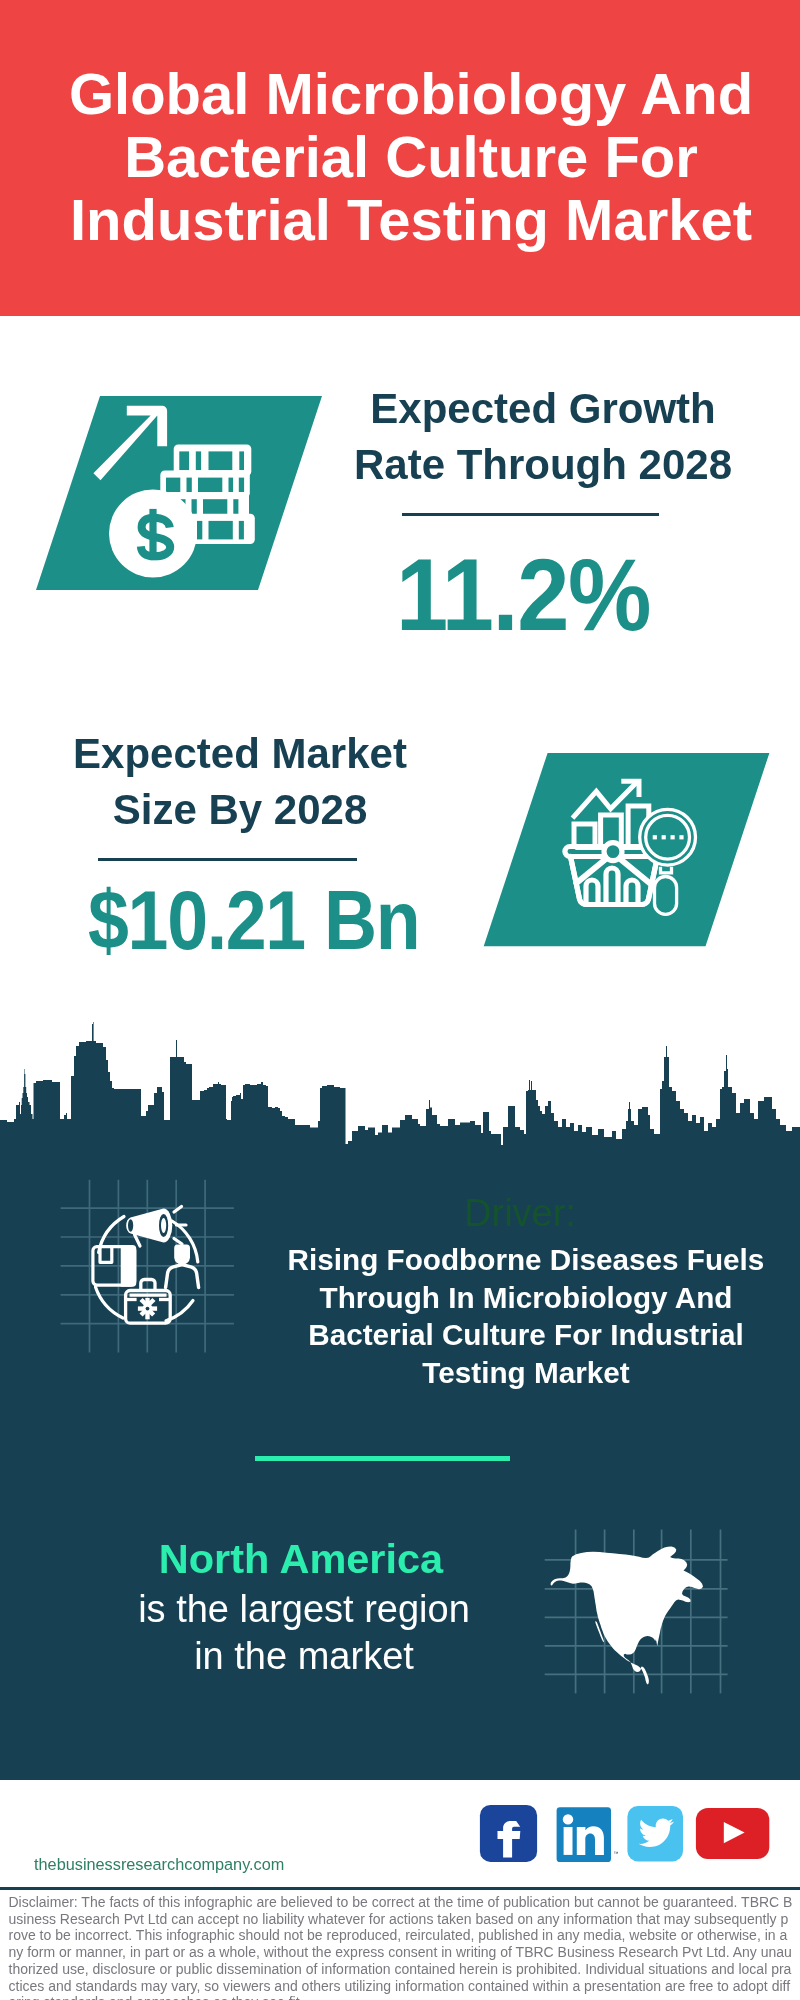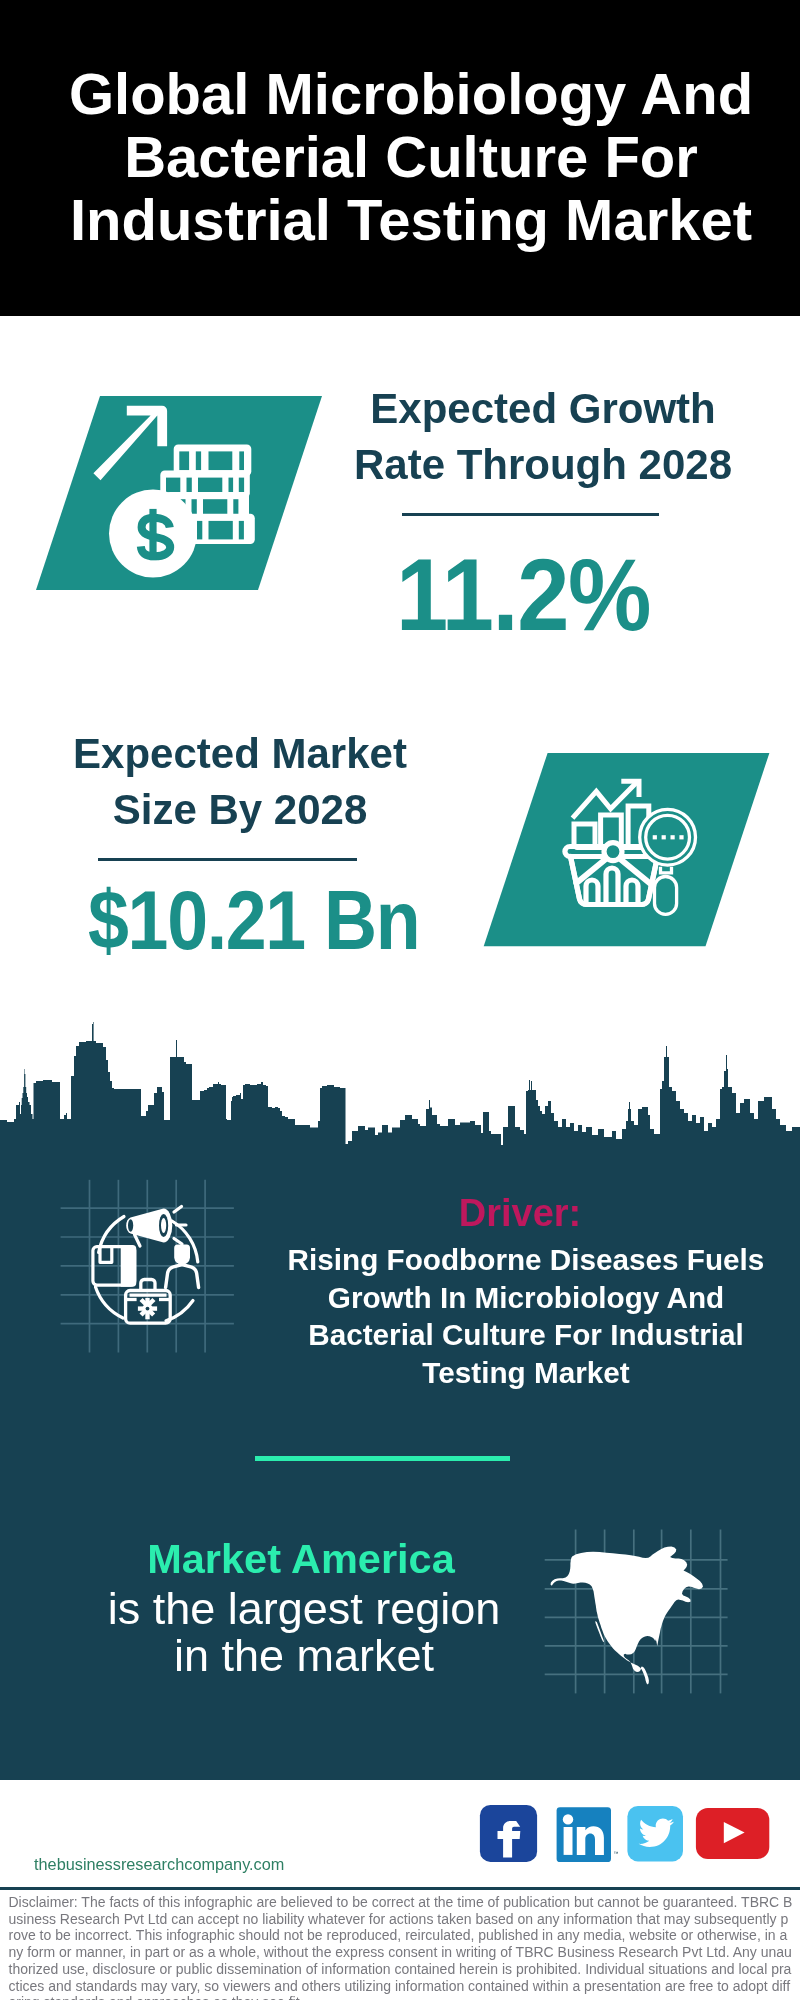--- a/index.html
+++ b/index.html
@@ -1,34 +1,34 @@
 <!DOCTYPE html>
 <html><head>
 <meta charset="utf-8">
 <style>
   html,body{margin:0;padding:0;}
   body{width:800px;height:2000px;background:#ffffff;font-family:"Liberation Sans",sans-serif;overflow:hidden;}
   .page{position:relative;width:800px;height:2000px;background:#ffffff;}
 
-  .header{position:absolute;left:0;top:0;width:800px;height:316px;background:#000000;}
+  .header{position:absolute;left:0;top:0;width:800px;height:316px;background:#ef4444;}
   .title{position:absolute;left:11px;top:62px;width:800px;text-align:center;color:#ffffff;
          font-weight:bold;font-size:58px;line-height:63px;}
 
   .stat-label{position:absolute;color:#174152;font-weight:bold;font-size:42px;line-height:56px;text-align:center;}
   .rule{position:absolute;background:#174152;height:3px;}
   .stat-value{position:absolute;color:#1b8f88;font-weight:bold;letter-spacing:-1.5px;white-space:nowrap;transform-origin:left top;}
 
   .darkband{position:absolute;left:0;width:800px;background:#174152;}
 
-  .driver-title{position:absolute;color:#be185d;font-weight:bold;font-size:38px;line-height:44px;text-align:center;}
+  .driver-title{position:absolute;color:#14532d;font-weight:normal;font-size:38px;line-height:44px;text-align:center;}
   .driver-body{position:absolute;color:#ffffff;font-weight:bold;font-size:29.7px;line-height:37.5px;text-align:center;}
   .mintrule{position:absolute;background:#2bedae;height:4.5px;}
 
   .region-name{position:absolute;color:#2bedae;font-weight:bold;font-size:41.5px;line-height:44px;text-align:center;}
-  .region-text{position:absolute;color:#ffffff;font-size:45px;line-height:46.7px;text-align:center;}
+  .region-text{position:absolute;color:#ffffff;font-size:38px;line-height:46.7px;text-align:center;}
 
   .src-text{position:absolute;color:#2e7f63;font-size:16.3px;line-height:21px;white-space:nowrap;}
   .disclaimer{position:absolute;color:#78787e;font-size:14px;line-height:16.7px;word-break:break-all;text-align:left;}
   .hairline{position:absolute;left:0;width:800px;height:3px;background:#174152;}
   .svgabs{position:absolute;left:0;top:0;}
 </style>
 </head>
 <body>
 
 <div class="page">
@@ -187,42 +187,42 @@
   <path d="M147,1311.4 l3.1,-3.1 l5.1,5.1 l-3.1,3.1 Z"></path>
   <path d="M152.4,1297.9 l3.1,3.1 l-5.1,5.1 l-3.1,-3.1 Z"></path>
   <path d="M144.6,1308.3 l3.1,3.1 l-5.1,5.1 l-3.1,-3.1 Z"></path>
   <circle cx="147.5" cy="1308.6" r="5"></circle>
 </g>
 <circle cx="147.5" cy="1308.6" r="1.9" fill="#174152"></circle>
 </svg>
 
   <div class="driver-title" style="left:270px;top:1191px;width:500px;">Driver:</div>
   <div class="driver-body" style="left:226px;top:1241px;width:600px;">
-    <span>Rising Foodborne Diseases Fuels</span><br><span>Growth In Microbiology And</span><br><span>Bacterial Culture For Industrial</span><br><span>Testing Market</span>
+    <span>Rising Foodborne Diseases Fuels</span><br><span>Through In Microbiology And</span><br><span>Bacterial Culture For Industrial</span><br><span>Testing Market</span>
   </div>
   <div class="mintrule" style="left:254.8px;top:1456px;width:255px;"></div>
 
   <svg class="svgabs" width="800" height="2000" viewBox="0 0 800 2000">
     <g stroke="#46707f" stroke-width="1.7" fill="none">
       <line x1="575.6" y1="1529.5" x2="575.6" y2="1693.4"></line>
         <line x1="604.6" y1="1529.5" x2="604.6" y2="1693.4"></line>
       <line x1="633.8" y1="1529.5" x2="633.8" y2="1693.4"></line>
         <line x1="661.6" y1="1529.5" x2="661.6" y2="1693.4"></line>
       <line x1="690.8" y1="1529.5" x2="690.8" y2="1693.4"></line>
         <line x1="720.5" y1="1529.5" x2="720.5" y2="1693.4"></line>
       <line x1="544.7" y1="1559.9" x2="727.6" y2="1559.9"></line>
         <line x1="544.7" y1="1588.9" x2="727.6" y2="1588.9"></line>
       <line x1="544.7" y1="1617.4" x2="727.6" y2="1617.4"></line>
         <line x1="544.7" y1="1645.9" x2="727.6" y2="1645.9"></line>
       <line x1="544.7" y1="1674.4" x2="727.6" y2="1674.4"></line>
     </g>
     <path fill="#fff" d="M 572.1,1556.4 L 576.1,1554.2 L 581.1,1552.9 L 587,1552 L 593.1,1551.8 L 599.7,1552 L 606.3,1552.7 L 612.8,1553.3 L 619.4,1554 L 625.5,1554.6 L 630.8,1555.3 L 635.1,1555.9 L 639.1,1556.8 L 642.6,1557.7 L 645.6,1558.1 L 648.3,1557.7 L 650.4,1556.4 L 652.6,1554.6 L 655.3,1552.7 L 657.9,1550.9 L 660.9,1549.2 L 664.4,1547.6 L 667.9,1546.8 L 671.4,1546.5 L 674.5,1547.4 L 676.3,1549.4 L 675.8,1551.8 L 674.1,1553.8 L 671.9,1555.5 L 670.1,1557 L 672.3,1558.1 L 675.4,1558.6 L 678.5,1558.6 L 681.5,1559 L 684.1,1560.3 L 686.3,1562.3 L 687.2,1564.7 L 686.5,1567.1 L 685,1569.1 L 683.5,1570.4 L 686.1,1571.7 L 689,1573.2 L 691.8,1575 L 694.6,1576.9 L 697.3,1578.9 L 699.9,1581.1 L 702.1,1583.7 L 703,1586.6 L 701.6,1588.5 L 699,1589.2 L 696.4,1588.5 L 693.8,1587.7 L 691.1,1586.8 L 688.5,1586.6 L 686.1,1587.2 L 684.1,1589 L 682.6,1591.2 L 682,1593.8 L 683.3,1595.5 L 685.9,1596.6 L 688.5,1597.7 L 690.5,1599.7 L 690.5,1601.7 L 688.1,1602.3 L 685.5,1601.7 L 682.8,1600.6 L 678.2,1599.5 L 676.3,1600.3 L 674.5,1602.1 L 673,1604.3 L 671.4,1606.5 L 669.9,1608.7 L 668.4,1610.8 L 666.9,1613 L 665.5,1615.2 L 664.4,1617.4 L 663.6,1619.6 L 662.7,1621.8 L 662,1624 L 661.4,1626.2 L 660.7,1628.4 L 660.3,1630.5 L 659.9,1632.7 L 659.4,1634.9 L 659,1637.1 L 658.5,1639.3 L 658.1,1641.5 L 657.7,1643.7 L 657.2,1645.9 L 656.8,1643.7 L 656.4,1641.5 L 655.7,1639.3 L 655.3,1641.3 L 654.4,1639.5 L 653.1,1638 L 651.3,1636.9 L 649.4,1636.2 L 647.2,1636 L 645,1636.4 L 642.8,1637.5 L 640.8,1639.1 L 639.1,1641.3 L 637.8,1643.9 L 636.7,1646.5 L 635.8,1649.1 L 634.7,1651.3 L 633.2,1653.1 L 631.2,1654.2 L 629,1654.6 L 626.8,1654.4 L 625.1,1653.7 L 623.8,1654.4 L 623.8,1656.1 L 625.1,1657.7 L 626.8,1659 L 628.6,1660.3 L 630.1,1661.8 L 631.2,1663.8 L 632.1,1666 L 632.9,1668.4 L 634.3,1670.4 L 636,1671.7 L 638,1671.9 L 639.7,1671.2 L 640.8,1669.7 L 640.8,1667.7 L 641.7,1666.6 L 643.2,1667.1 L 644.8,1669 L 646.1,1671.7 L 647.2,1674.5 L 648.3,1677.6 L 648.9,1680.6 L 648.7,1683.3 L 647.6,1684.4 L 646.5,1683.3 L 645.6,1680.6 L 645,1677.6 L 643.9,1674.5 L 642.8,1671.7 L 641.5,1669.3 L 639.7,1667.3 L 637.8,1665.8 L 635.6,1664.7 L 633.4,1663.8 L 631.2,1662.7 L 629,1661.6 L 626.8,1660.3 L 624.9,1658.8 L 622.9,1657.2 L 620.9,1655.7 L 618.9,1653.9 L 617,1652.2 L 615,1650.4 L 613.3,1648.7 L 611.7,1646.7 L 610.2,1644.8 L 608.7,1642.8 L 607.3,1640.8 L 606,1638.6 L 604.9,1636.4 L 603.8,1634.3 L 603.2,1632.7 L 602.3,1630.3 L 601.4,1627.9 L 600.6,1625.3 L 599.7,1622.7 L 598.8,1619.8 L 597.9,1617 L 597.3,1614.1 L 596.6,1611.3 L 596.2,1608.4 L 595.8,1605.6 L 595.3,1602.8 L 594.9,1599.9 L 594.4,1597.1 L 594,1594.2 L 593.6,1591.4 L 592.7,1588.8 L 591.6,1586.3 L 589.8,1584.6 L 587.7,1583.5 L 585.3,1582.8 L 582.8,1582.6 L 580.4,1582.6 L 578,1583.1 L 575.6,1583.5 L 573.2,1583.7 L 570.8,1583.3 L 568.4,1582.6 L 566,1581.8 L 563.6,1580.9 L 561.2,1580.4 L 558.8,1580.4 L 556.6,1581.1 L 554.6,1582.2 L 553.1,1583.7 L 551.8,1585.7 L 550.5,1584.6 L 550.9,1582.4 L 552.4,1580.7 L 554.6,1579.3 L 557.3,1578.5 L 560.1,1578.3 L 562.9,1578.3 L 565.6,1577.6 L 567.5,1576.1 L 568.8,1573.9 L 569.7,1571.5 L 570.2,1568.8 L 570.4,1566 L 570.4,1563.2 L 570.8,1560.3 L 571.3,1557.9 Z M 596.8,1622 L 598.2,1625.5 L 599.5,1629 L 600.8,1632.5 L 602.1,1636 L 603.2,1639.1 L 604.1,1641.5 L 603.2,1642.1 L 601.9,1639.5 L 600.6,1636.4 L 599.3,1632.9 L 597.9,1629.4 L 596.6,1625.9 L 595.5,1622.9 L 595.3,1621.1 Z"></path>
   </svg>
 
-  <div class="region-name" style="left:1px;top:1537px;width:600px;">Market America</div>
+  <div class="region-name" style="left:1px;top:1537px;width:600px;">North America</div>
   <div class="region-text" style="left:4px;top:1586px;width:600px;">
     <span>is the largest region</span><br><span>in the market</span>
   </div>
 
   <div class="src-text" style="left:34px;top:1834px;margin-top:20px;">thebusinessresearchcompany.com</div>
 
   <svg class="svgabs" width="800" height="2000" viewBox="0 0 800 2000">
 
     <g>
       <rect x="479.9" y="1804.9" width="57.2" height="57" rx="10.5" fill="#1b459b"></rect>

